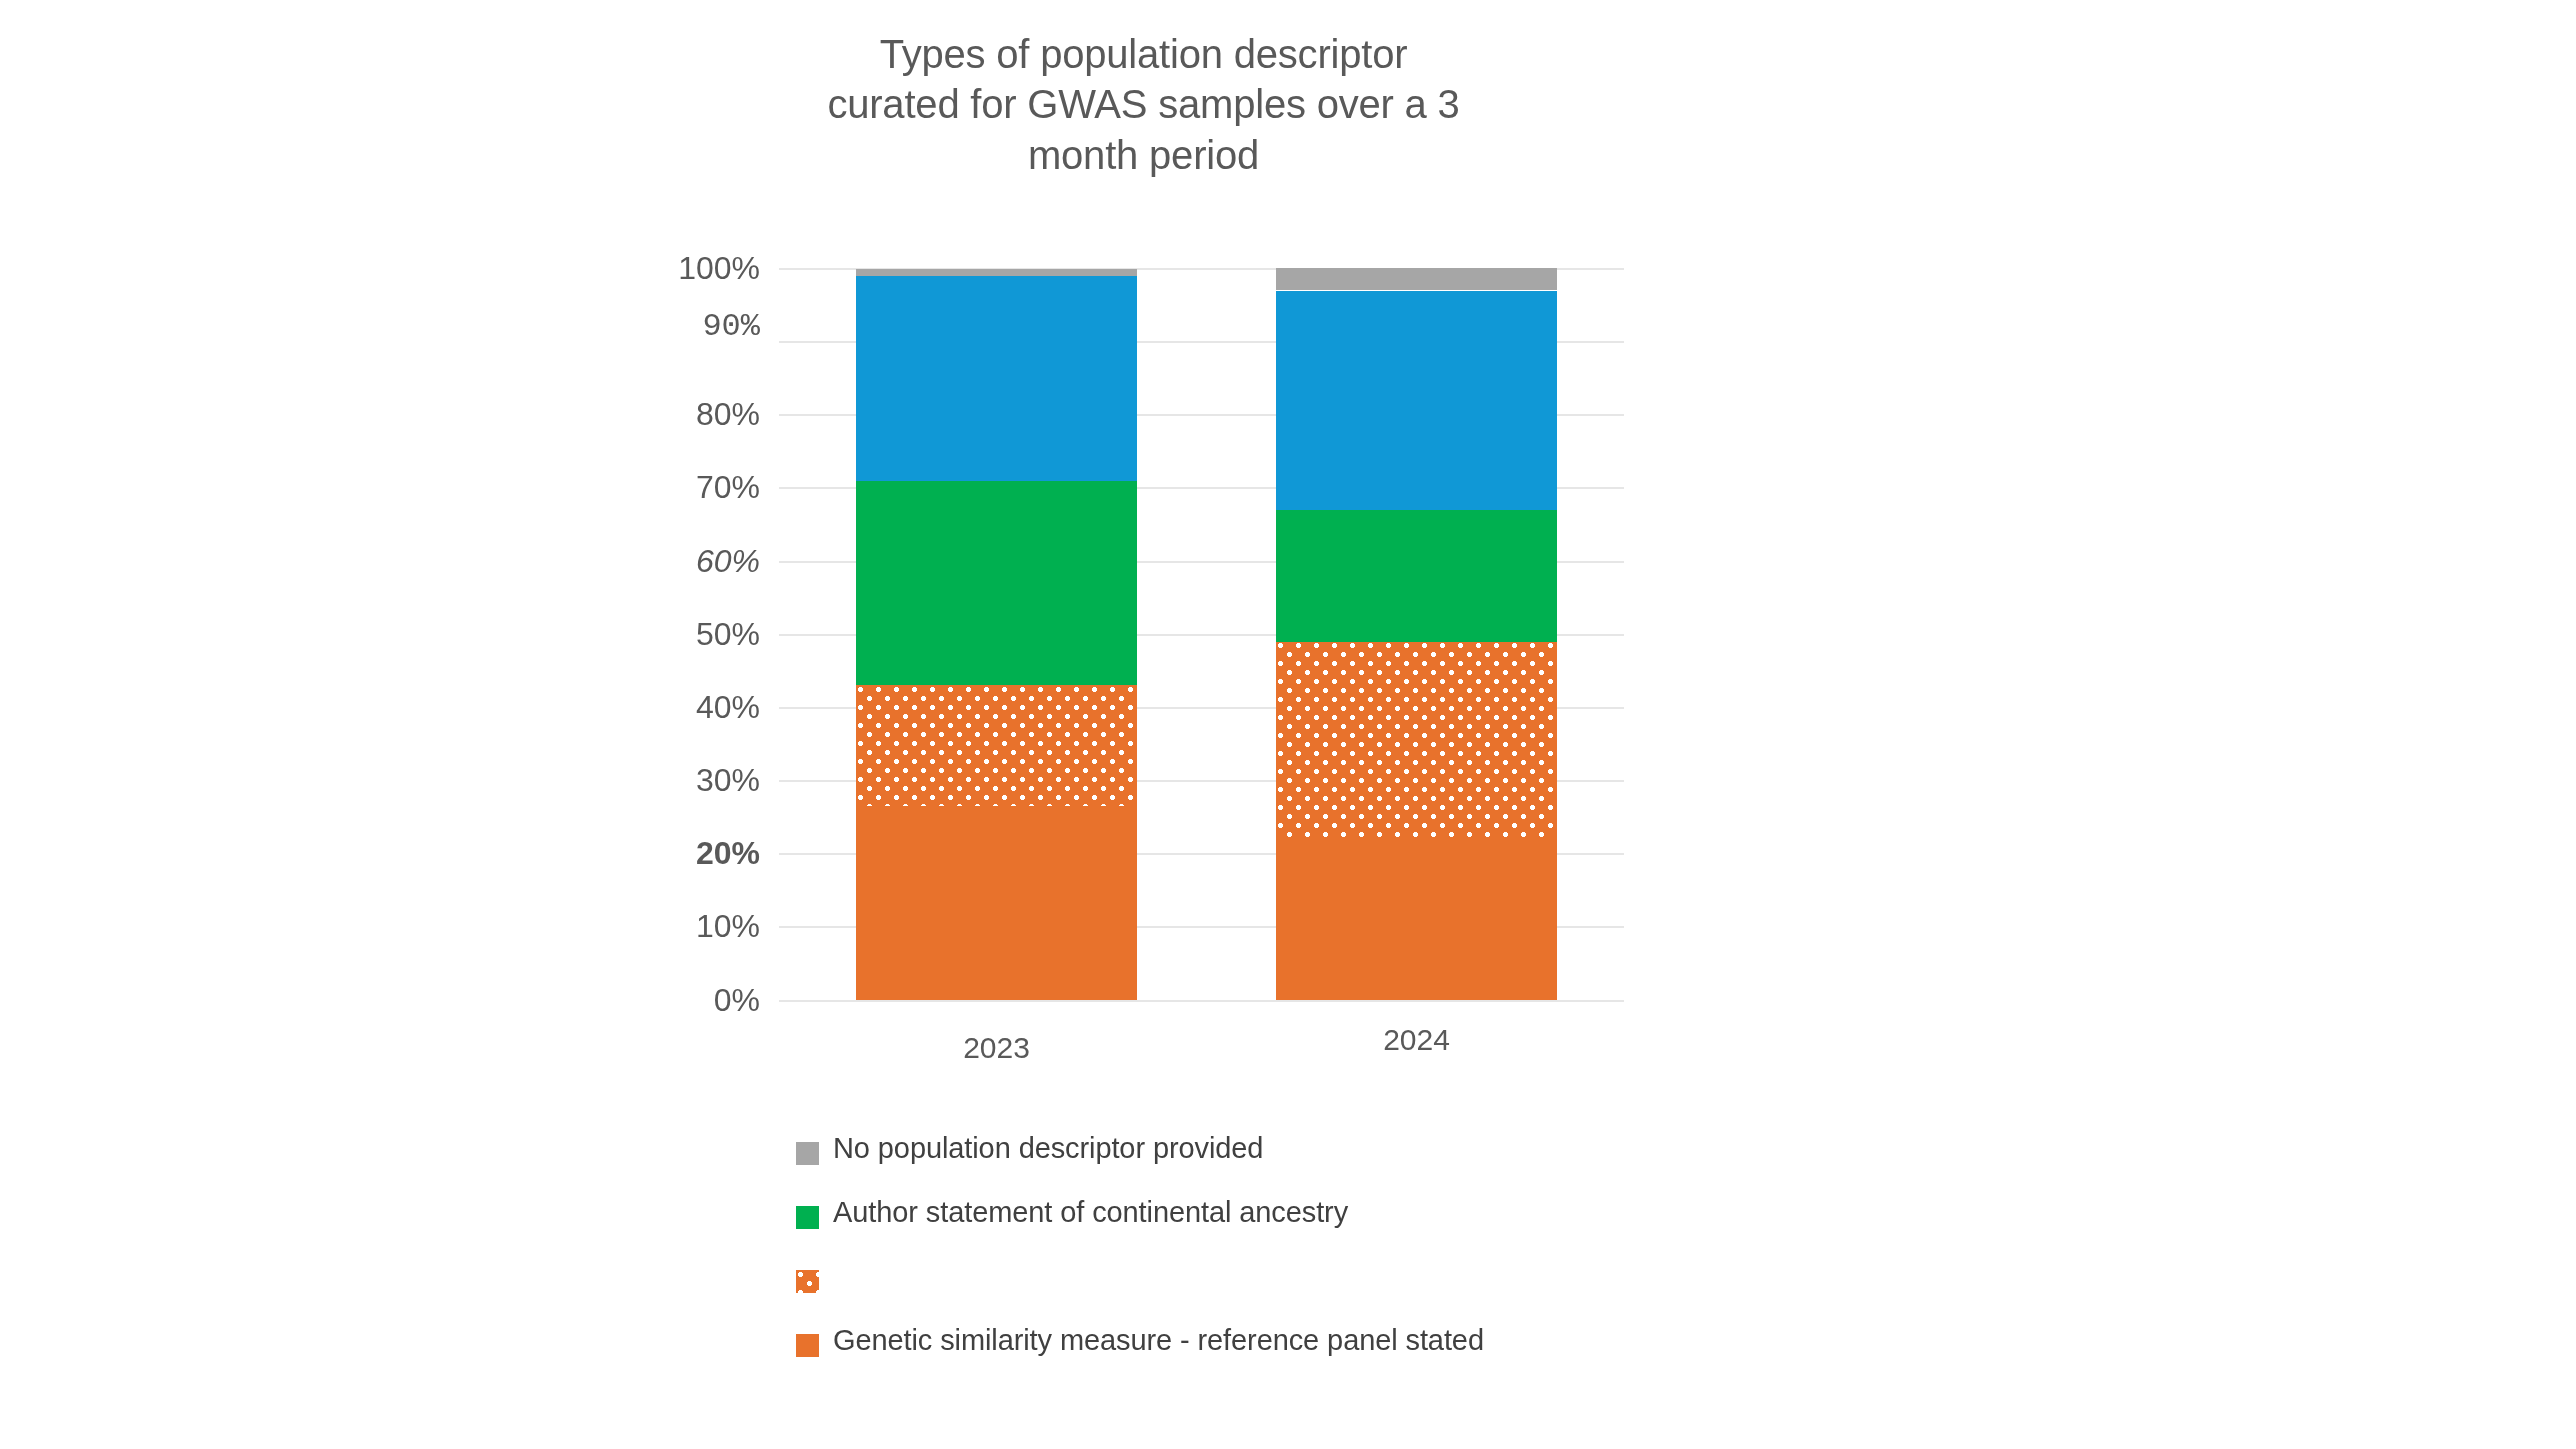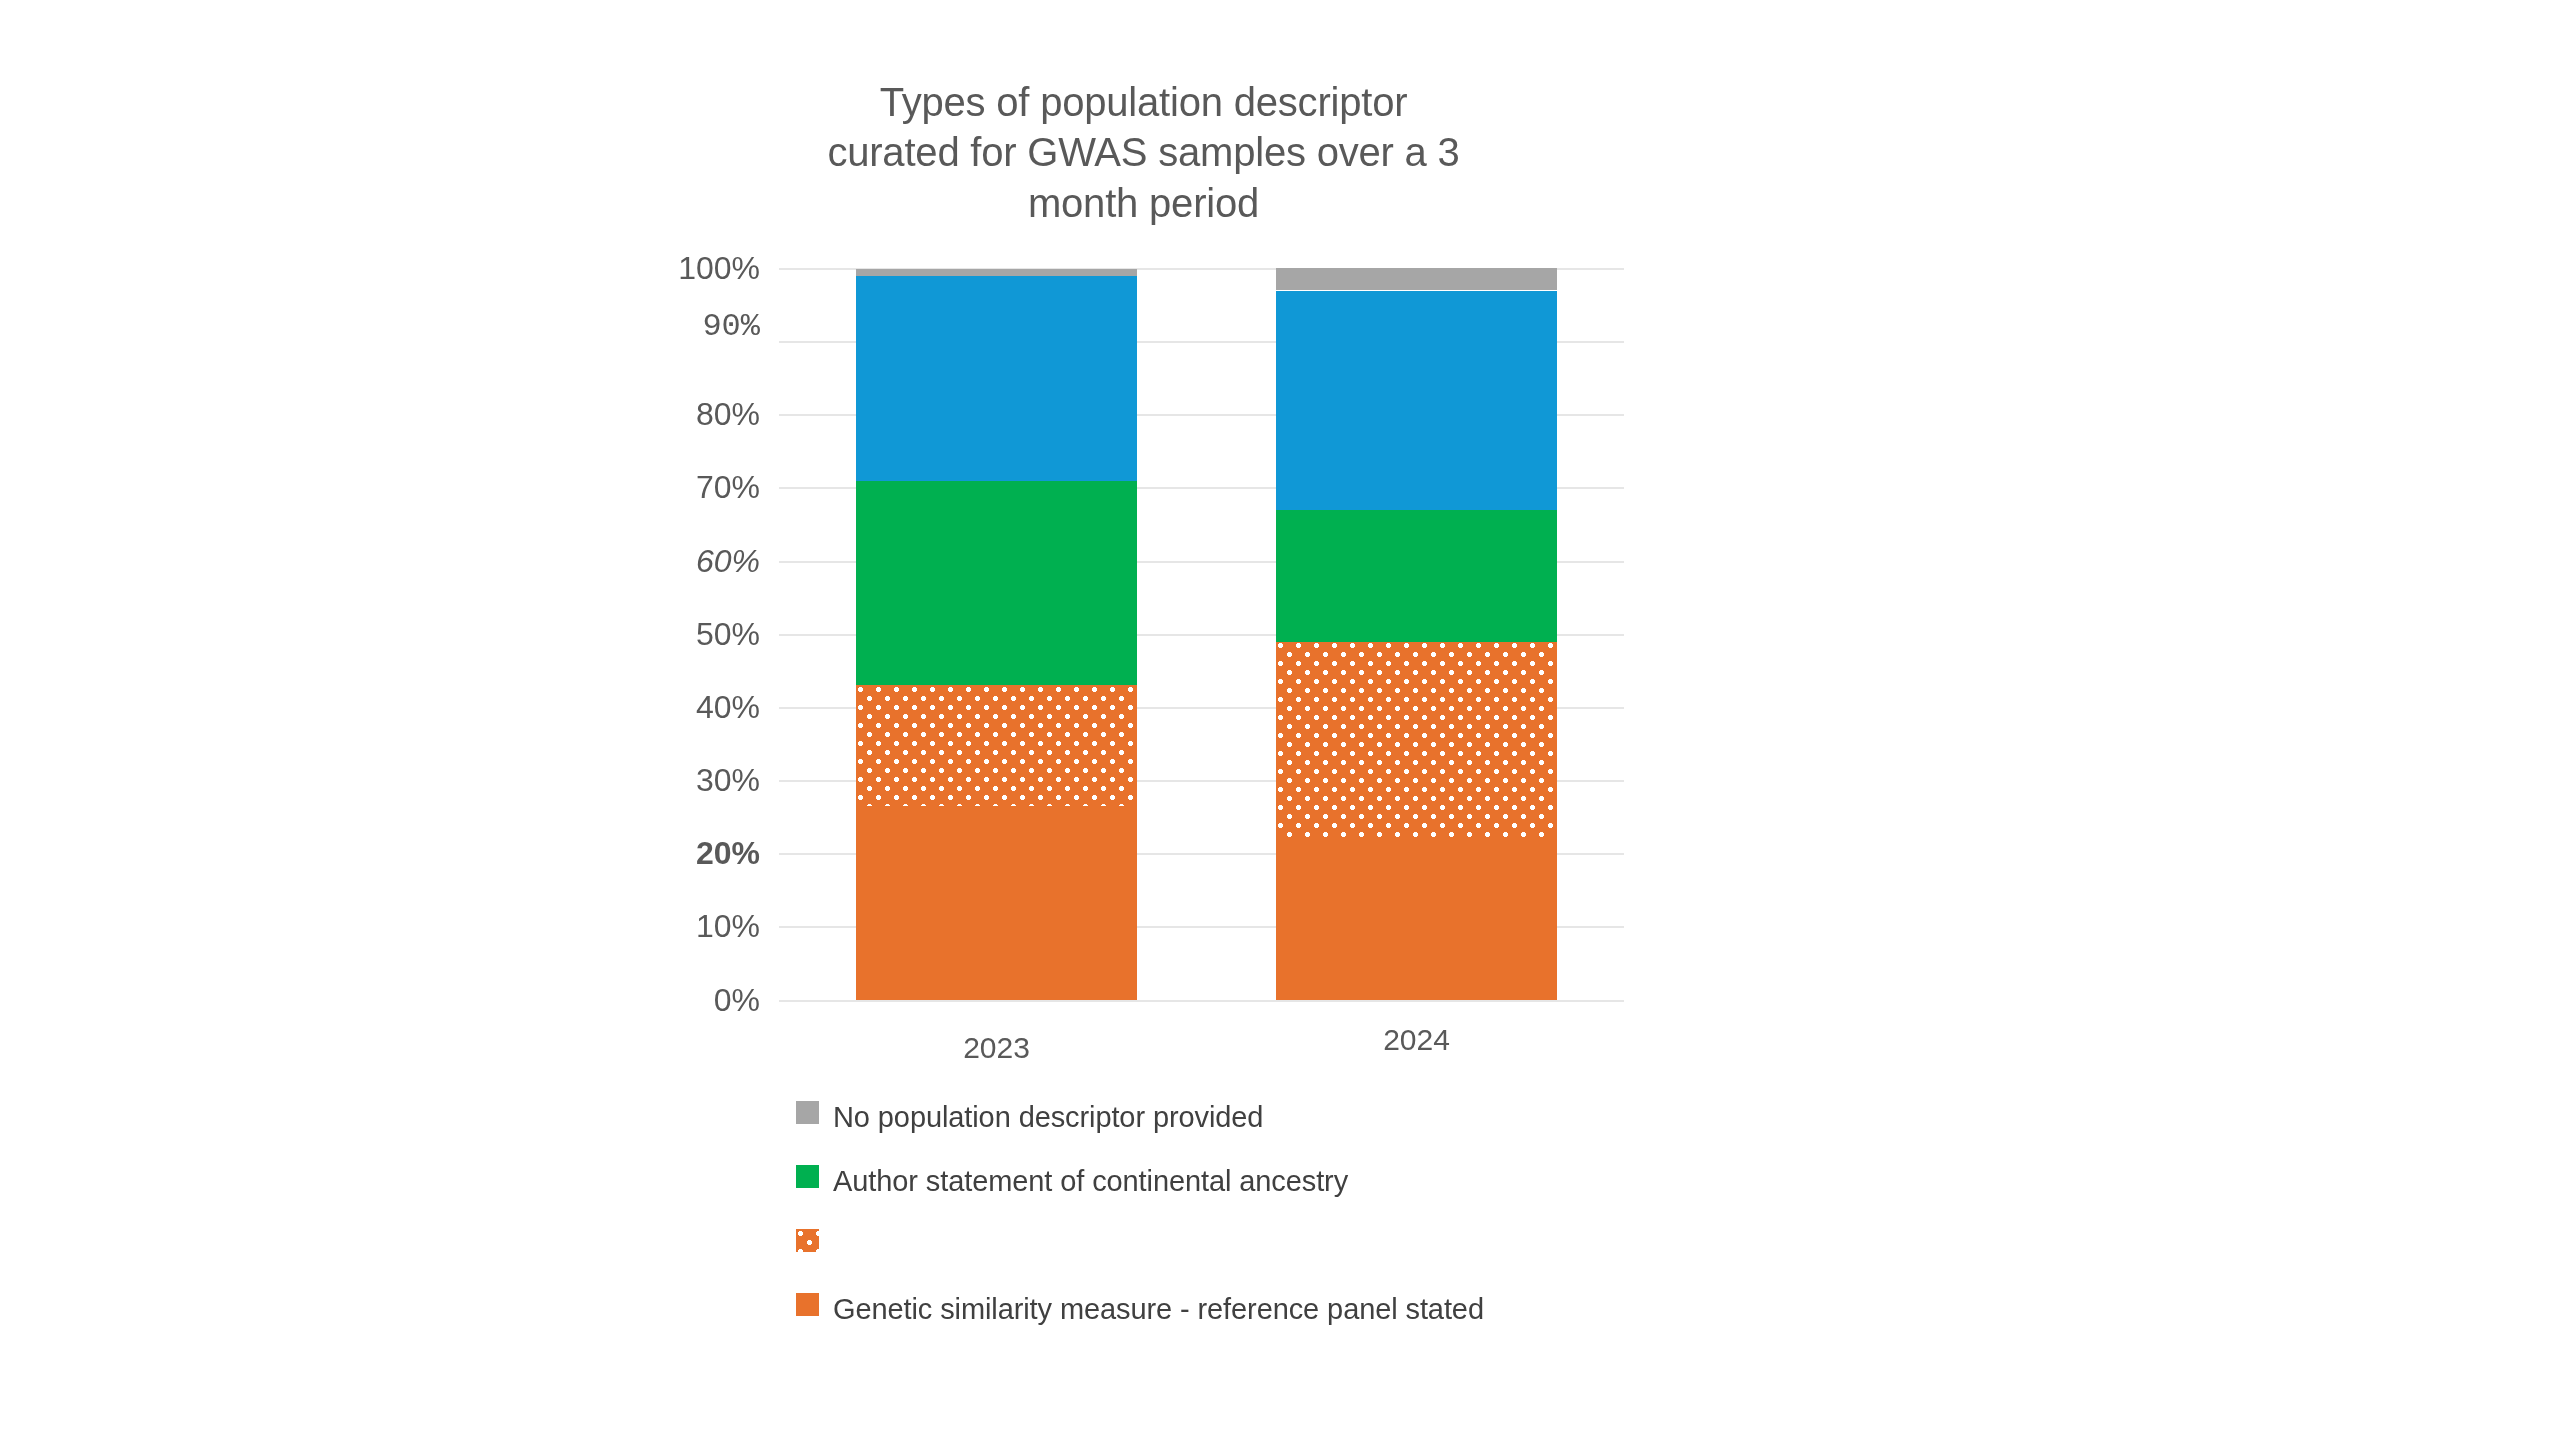--- a/index.html
+++ b/index.html
@@ -29,21 +29,20 @@
     left: 741px;
     top: 29px;
     width: 805px;
     text-align: center;
     font-size: 40px;
     line-height: 1.26;
     color: #595959;
     font-weight: normal;
     letter-spacing: -0.2px;
     white-space: pre-line;
-    margin-top: 48px;
   }
 
   
   .plot-area {
     position: absolute;
     left: 779px;
     top: 268px;
     width: 845px;   
     height: 732px;  
   }
@@ -119,21 +118,21 @@
 
   
   .legend {
     position: absolute;
     left: 796px;
     top: 1101px;
     width: 1030px;
   }
   .legend-item {
     display: flex;
-    align-items: flex-start;
+    align-items: flex-end;
     height: 64px;
   }
   .legend-swatch {
     width: 23px;
     height: 23px;
     flex: 0 0 23px;
     margin-right: 14px;
   }
   .legend-swatch.pattern-dots {
     background-color: #E8722C;

